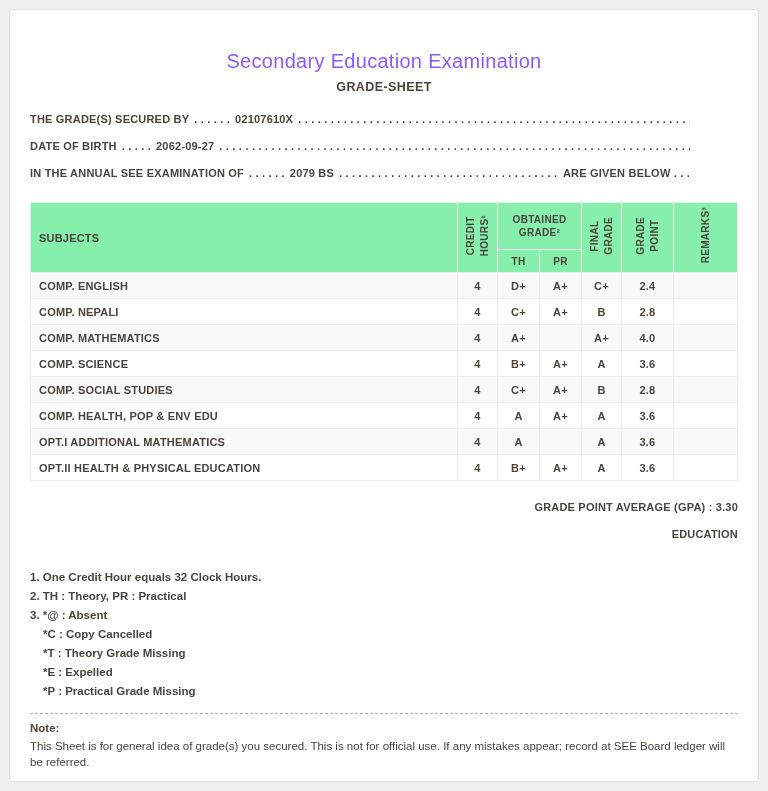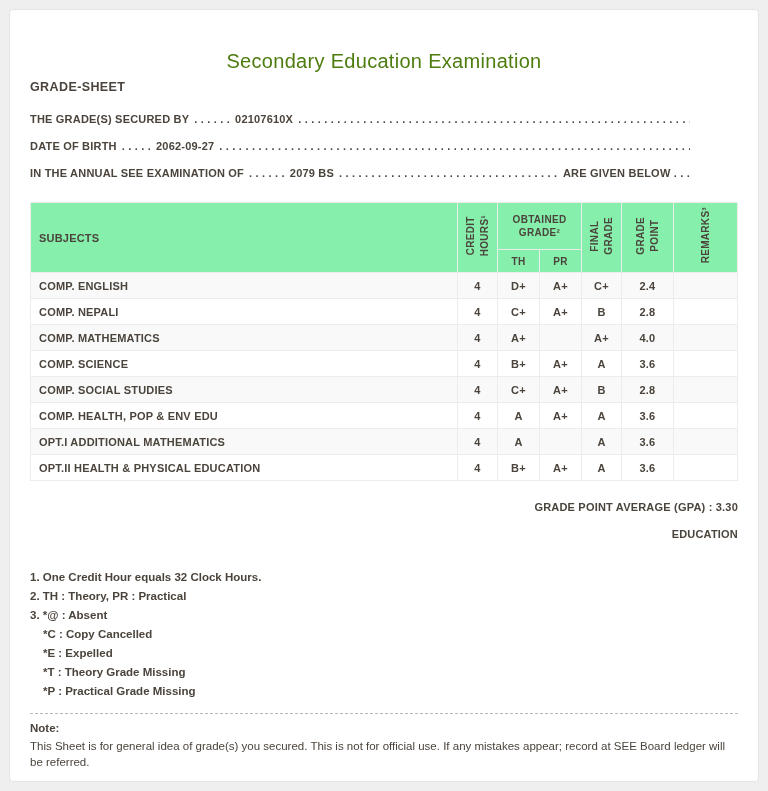--- a/index.html
+++ b/index.html
@@ -17,27 +17,28 @@
     background: #ffffff;
     border: 1px solid #e3e3e3;
     border-radius: 4px;
     height: 773px;
     padding: 26px 20px 18px;
     overflow: hidden;
   }
   .title {
     margin: 14px 0 0;
     text-align: center;
-    color: #4d7c0f;
+    color: #8b5cf6;
     font-size: 20px;
     font-weight: 400;
     letter-spacing: .3px;
   }
   .subtitle {
     margin: 7px 0 12px;
+    text-align: center;
     font-size: 12.5px;
     font-weight: 700;
     letter-spacing: .4px;
     color: #4b443c;
   }
   .info-lines { padding-right: 48px; }
   .info-line {
     display: flex;
     align-items: baseline;
     white-space: nowrap;
@@ -282,22 +283,22 @@
   </table>
 
   <div class="gpa-line">GRADE POINT AVERAGE (GPA) : 3.30</div>
   <div class="status-line">EDUCATION</div>
 
   <div class="footnotes">
     <div class="fn">1. One Credit Hour equals 32 Clock Hours.</div>
     <div class="fn">2. TH : Theory, PR : Practical</div>
     <div class="fn">3. *@ : Absent</div>
     <div class="fn sub">*C : Copy Cancelled</div>
+    <div class="fn sub">*T : Theory Grade Missing</div>
     <div class="fn sub">*E : Expelled</div>
-    <div class="fn sub">*T : Theory Grade Missing</div>
     <div class="fn sub">*P : Practical Grade Missing</div>
   </div>
 
   <div class="sep"></div>
 
   <div class="note-label">Note:</div>
   <div class="note-text">This Sheet is for general idea of grade(s) you secured. This is not for official use. If any mistakes appear; record at SEE Board ledger will be referred.</div>
 
 </div>
 

